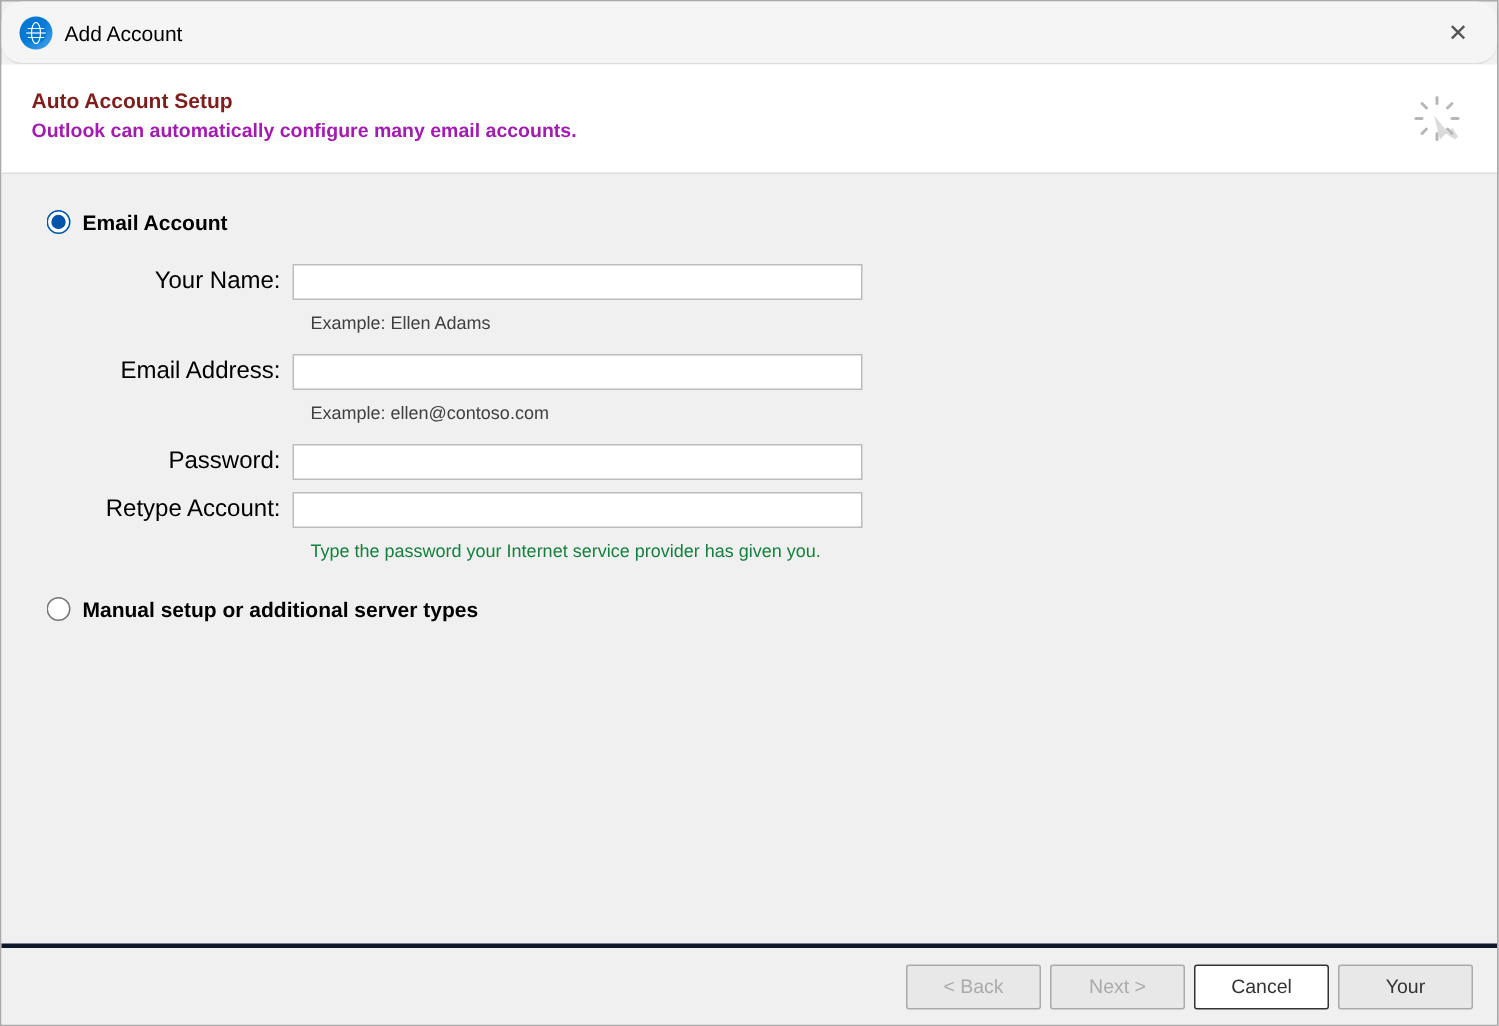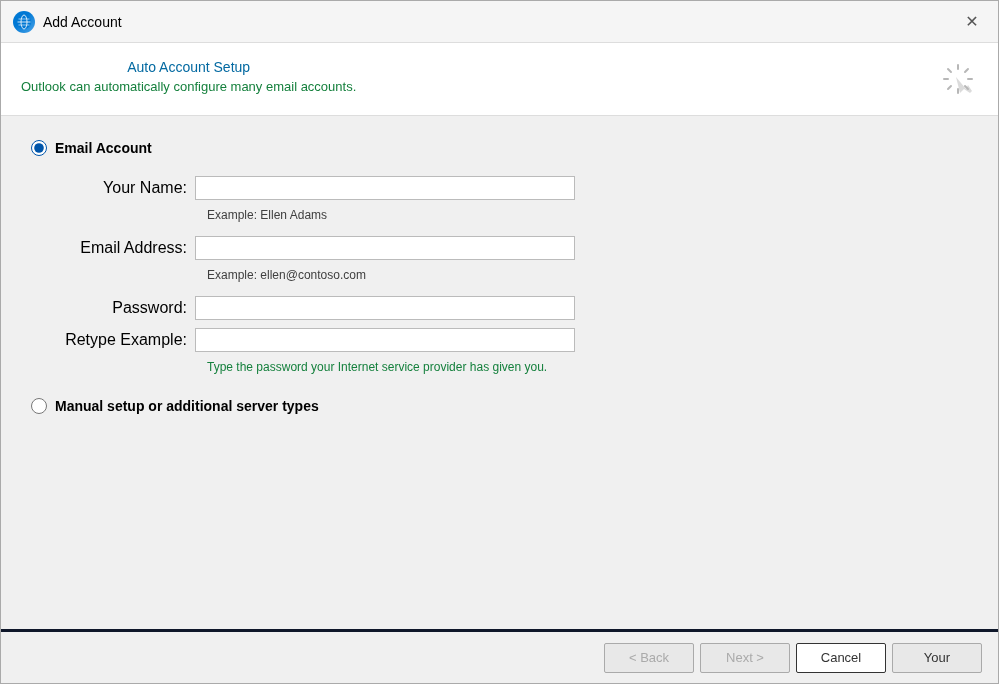--- a/index.html
+++ b/index.html
@@ -30,20 +30,21 @@
     }
 
     .title-bar {
       background: #f5f5f5;
       border-bottom: 1px solid #ddd;
       padding: 8px 12px;
       display: flex;
       align-items: center;
       justify-content: space-between;
       height: 42px;
+      border-radius: 14px;
     }
 
     .title-bar-left {
       display: flex;
       align-items: center;
       gap: 8px;
     }
 
     .title-bar-title {
       font-size: 14px;
@@ -69,29 +70,29 @@
       background: white;
       border-bottom: 1px solid #ddd;
       padding: 16px 20px;
       display: flex;
       align-items: flex-start;
       justify-content: space-between;
     }
 
     .header-text .header-title {
       font-size: 14px;
-      font-weight: 400;
-      color: #0369a1;
+      font-weight: 700;
+      color: #7f1d1d;
       margin-bottom: 4px;
-      text-align: center;
     }
 
     .header-text .header-subtitle {
       font-size: 13px;
-      color: #15803d;
+      color: #a21caf;
+      font-weight: bold;
     }
 
     .header-icon {
       width: 40px;
       height: 40px;
       color: #888;
       display: flex;
       align-items: center;
       justify-content: center;
     }
@@ -306,21 +307,21 @@
         <input type="text" id="emailAddress" class="form-input" style="">
       </div>
       <div class="form-hint">Example: ellen@contoso.com</div>
 
       <div class="form-row">
         <label class="form-label" for="password">Password:</label>
         <input type="password" id="password" class="form-input" style="">
       </div>
 
       <div class="form-row">
-        <label class="form-label" for="retypePassword">Retype Example:</label>
+        <label class="form-label" for="retypePassword">Retype Account:</label>
         <input type="password" id="retypePassword" class="form-input" style="">
       </div>
 
       <div class="form-hint-blue">Type the password your Internet service provider has given you.</div>
 
     </div>
 
     <div class="manual-setup-option">
       <input type="radio" id="manualSetup" name="accountType" style="">
       <label for="manualSetup" class="manual-setup-label">Manual setup or additional server types</label>

